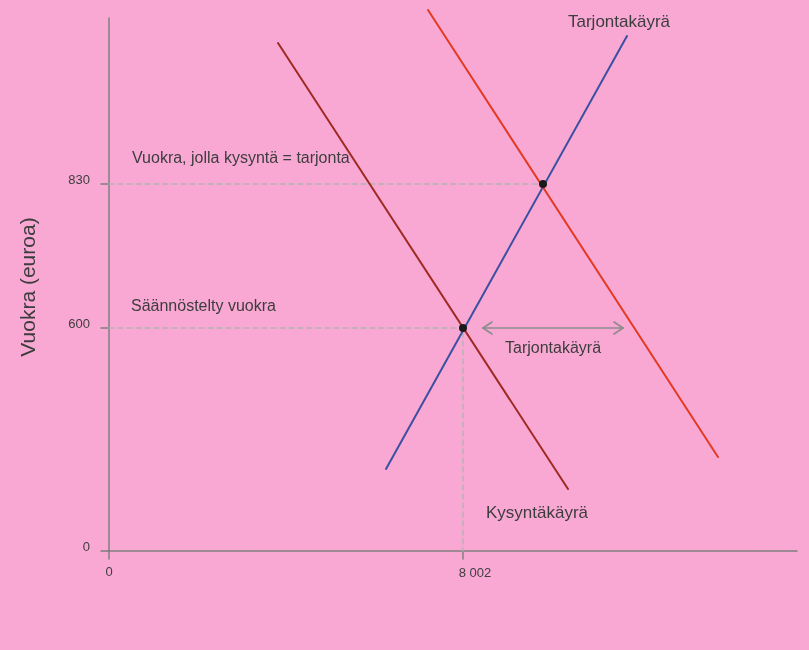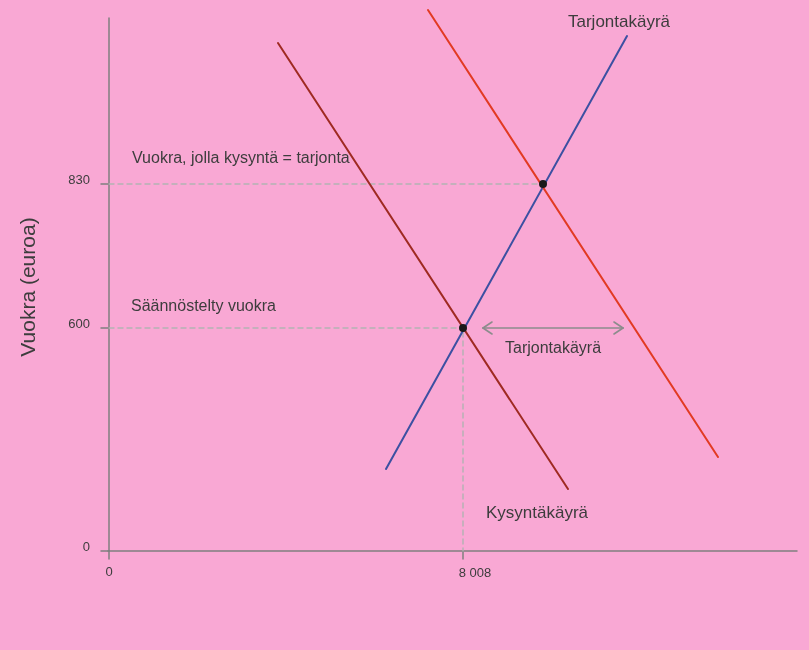--- a/index.html
+++ b/index.html
@@ -59,16 +59,16 @@
   <div class="lbl curve-lbl" id="demand-label">Kysyntäkäyrä</div>
 
   <div class="lbl annot" id="eq-rent-label">Vuokra, jolla kysyntä = tarjonta</div>
   <div class="lbl annot" id="regulated-rent-label">Säännöstelty vuokra</div>
   <div class="lbl annot" id="excess-demand-label">Tarjontakäyrä</div>
 
   <div class="lbl tick ytick" id="ytick-830">830</div>
   <div class="lbl tick ytick" id="ytick-500">600</div>
   <div class="lbl tick ytick" id="ytick-0">0</div>
   <div class="lbl tick" id="xtick-0">0</div>
-  <div class="lbl tick" id="xtick-8000">8 008</div>
+  <div class="lbl tick" id="xtick-8000">8 002</div>
 
   <div class="lbl axis-title" id="y-axis-title">Vuokra (euroa)</div>
 </div>
 
 </body></html>

